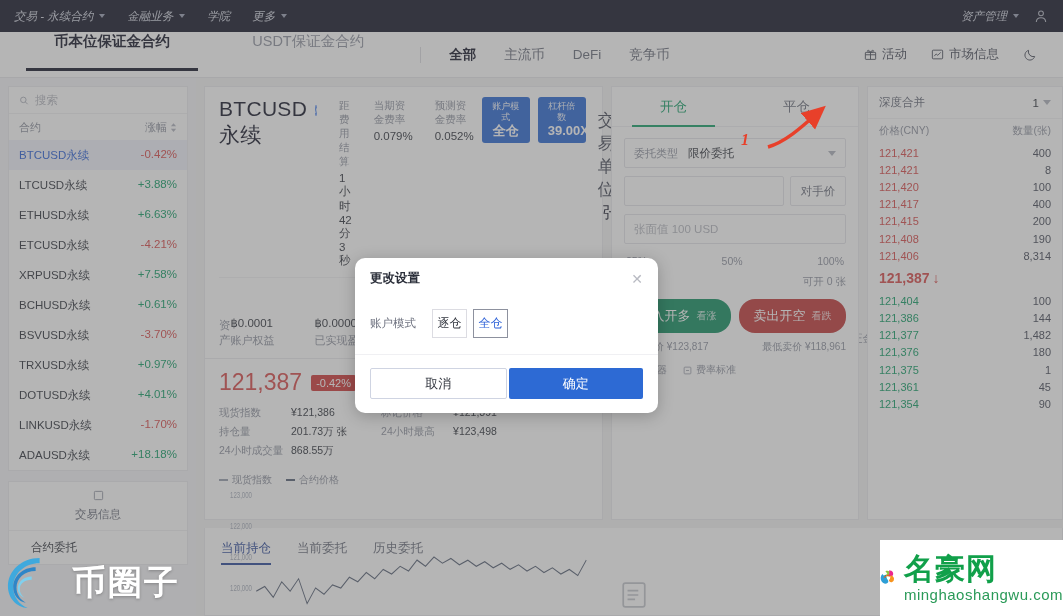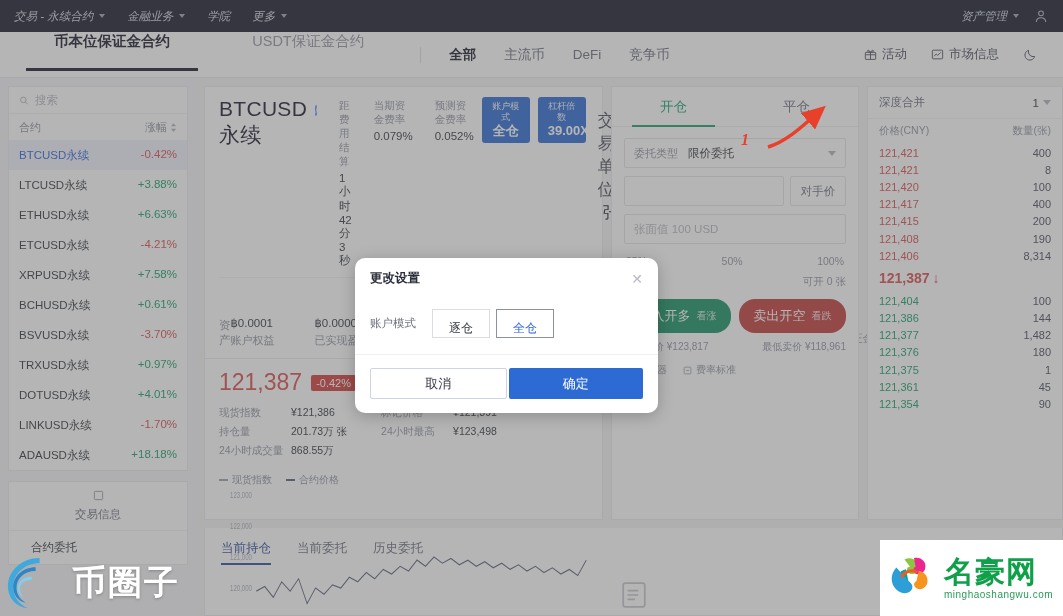--- a/index.html
+++ b/index.html
@@ -208,43 +208,43 @@
     box-shadow: 0 3px 16px rgba(0,0,0,.22);
     left: 355px; top: 258px; width: 303px;
   }
   .modal-head { padding: 12px 15px 10px; font-size: 12.5px; font-weight: bold;
                 color: #2b2f3a; display: flex; align-items: center; }
   .modal-x { margin-left: auto; color: #b8bac2; font-size: 14px; cursor: pointer; line-height: 1; }
   .modal-body { padding: 12px 15px 16px; display: flex; align-items: center;
                 border-bottom: 1px solid #f0f0f3; }
   .modal-body .lab { font-size: 11.5px; color: #6b6f7d; margin-right: 16px; }
   .seg { display: flex; }
-  .seg-btn { width: 58px; height: 29px; border: 1px solid #dcdce2; display: flex;
-             align-items: flex-end; justify-content: center; font-size: 12px;
+  .seg-btn { width: 35px; height: 29px; border: 1px solid #dcdce2; display: flex;
+             align-items: center; justify-content: center; font-size: 12px;
              color: #32363f; cursor: pointer; background: #fff; }
   .seg-btn + .seg-btn { margin-left: 6px; }
   .seg-btn.active { border-color: #8d919e; color: #2f63d8; }
   .modal-foot { padding: 13px 15px 14px; display: flex; gap: 2px; }
   .mf-btn { flex: 1; height: 31px; display: flex; align-items: center;
             justify-content: center; font-size: 13px; cursor: pointer; border-radius: 2px; }
   .mf-cancel { border: 1px solid #cfd4e2; color: #32363f; background: #fff; }
   .mf-ok { background: #2d6ad4; color: #fff; }
 
   
   .wm-left { position: absolute; left: 0; bottom: 0; z-index: 80;
              display: flex; align-items: center; gap: 6px; }
   .wm-left .txt { font-size: 34px; font-weight: bold; color: #fff;
                   font-family: "DejaVu Sans", sans-serif; letter-spacing: 2px;
                   text-shadow: 0 1px 3px rgba(0,0,0,.25); }
   .wm-right { position: absolute; right: 0; bottom: 0; z-index: 80;
               width: 183px; height: 76px; background: #fff; display: flex;
               align-items: center; justify-content: center; gap: 6px; }
   .wm-right .zh { font-size: 30px; font-weight: bold; color: #11a04a;
                   font-family: "DejaVu Sans", sans-serif; letter-spacing: 1px; line-height: 1; }
-  .wm-right .en { font-size: 10px; color: #2a9a58; letter-spacing: .5px; margin-top: 2px; }
+  .wm-right .en { font-size: 15px; color: #2a9a58; letter-spacing: .5px; margin-top: 2px; }
   .arrow-svg { position: absolute; z-index: 60; pointer-events: none; }
 </style>
 </head>
 <body>
 
 <div id="root">
 
   <div class="topnav">
     <div class="nav-item">
       <span>交易 - 永续合约</span>

